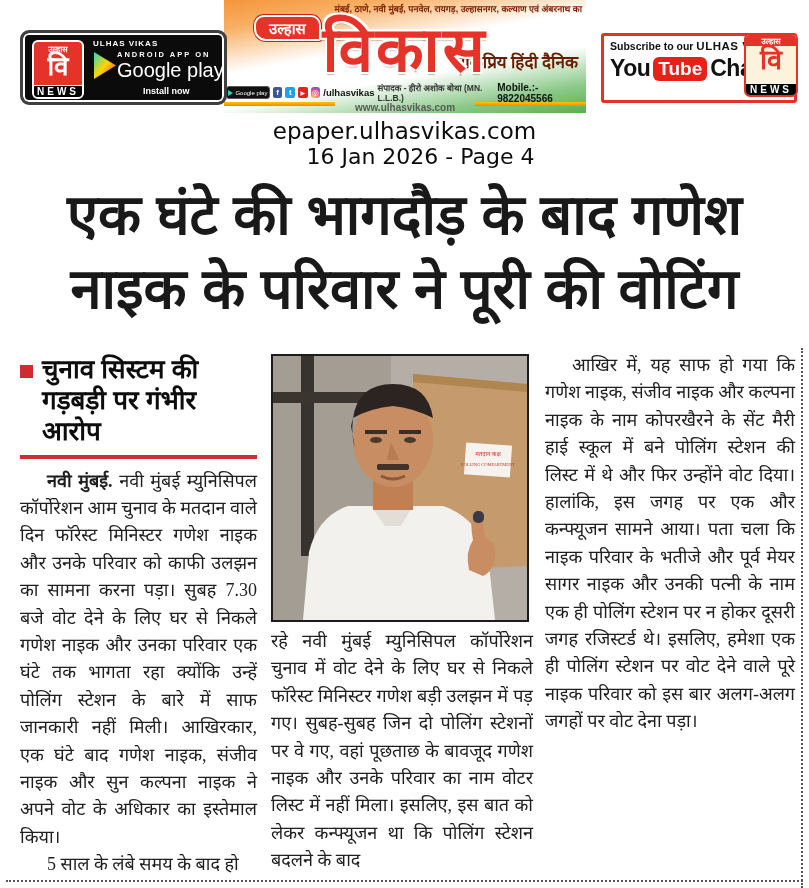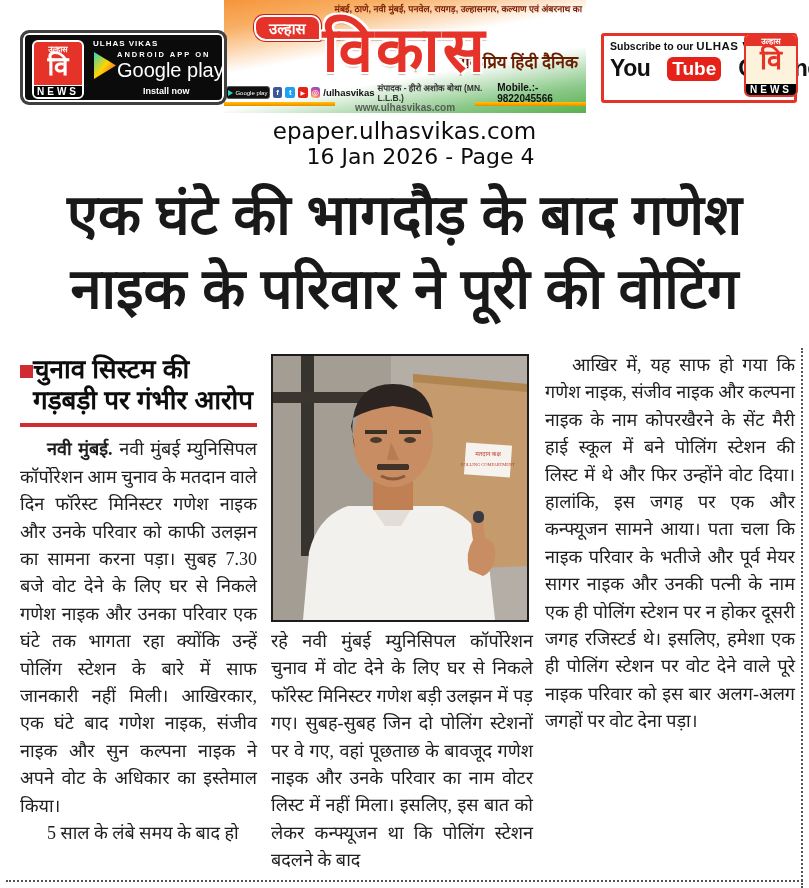--- a/index.html
+++ b/index.html
@@ -52,21 +52,21 @@
   .ab-col { display:flex; flex-direction:column; }
   .ab-android { color:#fff; font-size:7.5px; letter-spacing:2px; font-weight:bold; }
   .ab-gplay { color:#fff; font-size:20px; font-weight:normal; line-height:1.1; }
   .ab-install { position:absolute; left:72px; bottom:6px; color:#fff; font-size:9px; font-weight:900;margin-left:48px; }
 
   
   .yt-badge { position:absolute; left:601px; top:33px; width:196px; height:70px; background:#fff;
     border:3px solid #e6332a; border-radius:3px; padding:4px 6px; }
   .yt-l1 { font-size:10.5px; font-weight:900; color:#111; white-space:nowrap; }
   .yt-l1 .brand { font-size:11.5px; letter-spacing:.5px; }
-  .yt-l2 { display:flex; align-items:center; gap:17px; margin-top:3px; }
+  .yt-l2 { display:flex; align-items:center; gap:3px; margin-top:3px; }
   .yt-you,.yt-channel { font-size:23px; font-weight:900; color:#111; letter-spacing:-.5px; }
   .yt-tube { background:#e62117; color:#fff; border-radius:6px; padding:1px 5px; font-size:19px; font-weight:900; }
   .nv-logo2 { position:absolute; right:-4px; top:-3px; width:54px; height:64px; background:#fdf3dc;
     border:2px solid #e6332a; border-radius:6px; overflow:hidden; text-align:center; }
   .nv-logo2 .t { display:block; background:#e6332a; color:#fff; font-size:8px; font-weight:bold; }
   .nv-logo2 .v { display:block; color:#e6332a; font-size:27px; font-weight:900; line-height:1.05;
     font-family:"Liberation Serif","DejaVu Serif",serif; }
   .nv-logo2 .news { position:absolute; bottom:0; left:0; right:0; background:#000; color:#fff;
     font-size:10px; font-weight:900; letter-spacing:3px; }
 
@@ -79,21 +79,21 @@
   
   .headline { position:absolute; top:178px; left:8px; right:8px; text-align:center;
     font-size:56px; line-height:1.33; font-weight:900; color:#191919;
     font-family:"Liberation Sans","DejaVu Sans",sans-serif; }
 
   
   .col { position:absolute; font-family:"Liberation Serif","DejaVu Serif",serif; color:#1e1e1e; }
   .col1 { left:20px; top:354px; width:237px; }
   .col2 { left:271px; top:354px; width:262px; }
   .col3 { left:545px; top:352px; width:250px; }
-  .subhead-wrap { display:flex; }
+  .subhead-wrap { display:flex; gap:9px; }
   .bullet { width:13px; height:13px; background:#cf2b30; margin-top:11px; flex:none; }
   .subhead { font-size:26px; font-weight:800; line-height:1.2; color:#0d0d0d;
     font-family:"Liberation Sans","DejaVu Sans",sans-serif; }
   .redrule { height:4px; background:#cf2b30; margin:7px 0 9px; }
   .body-p { font-size:18px; line-height:27.4px; text-align:justify; }
   .indent { text-indent:27px; }
   .lead { font-weight:bold; }
   .photo-frame { width:258px; height:268px; border:2px solid #1c1c1c; background:#b7b1a9; }
   .photo-frame svg { display:block; }
   .col2 .body-p { margin-top:6px; }

